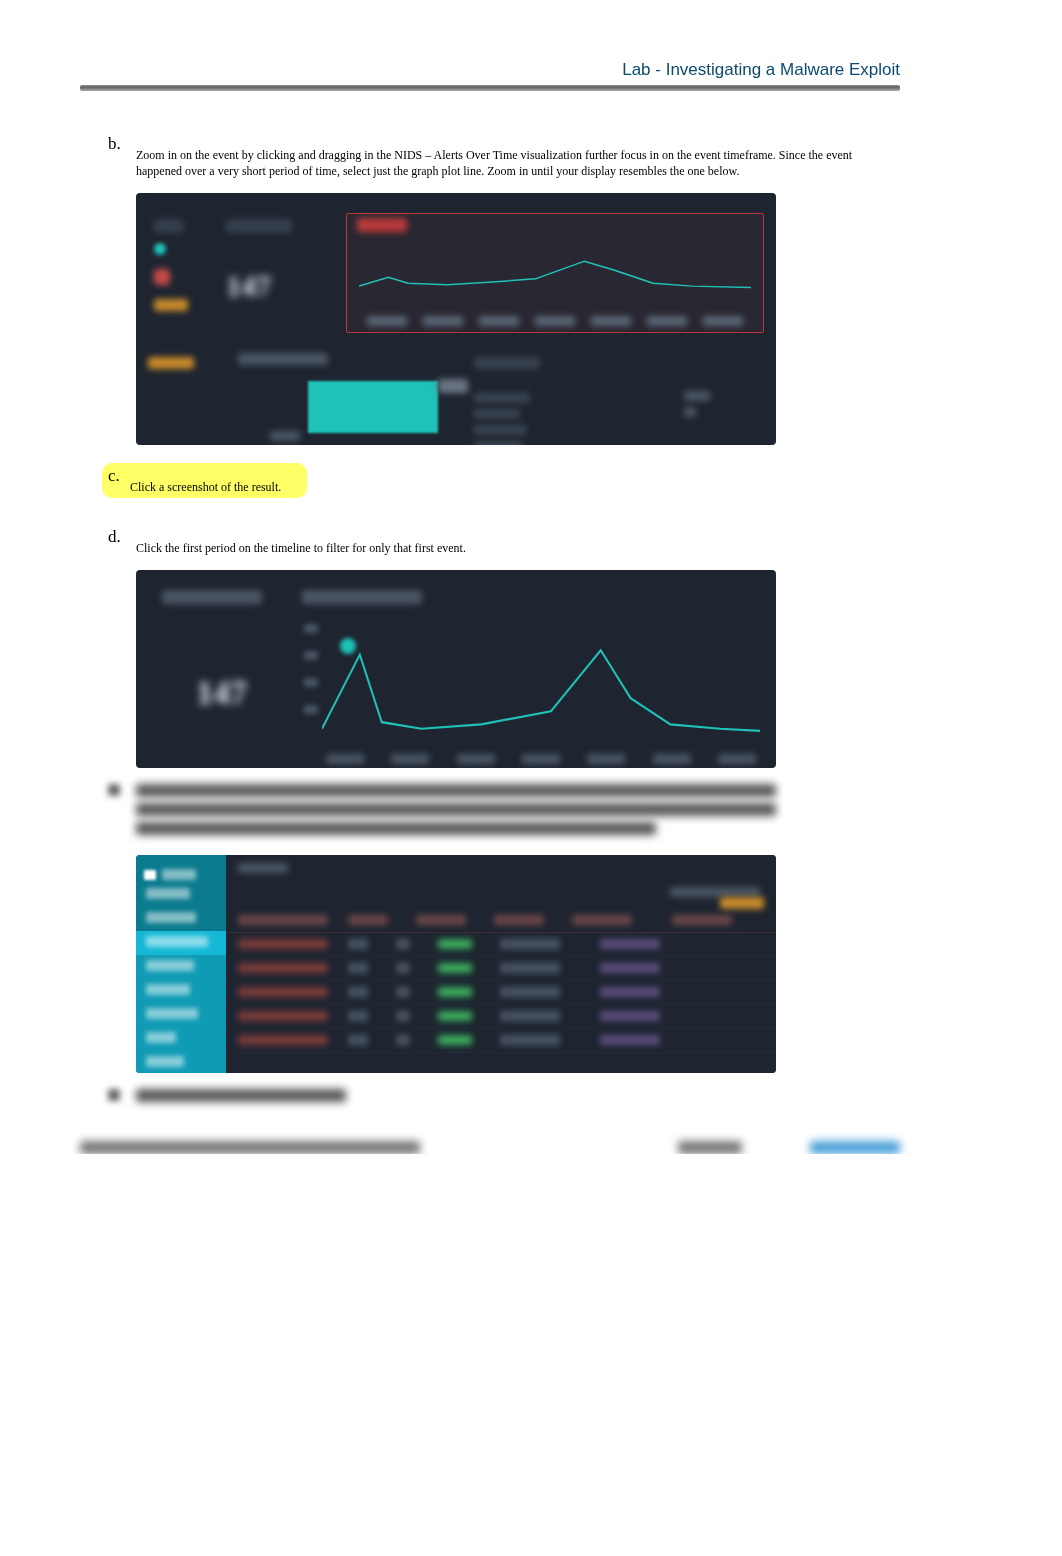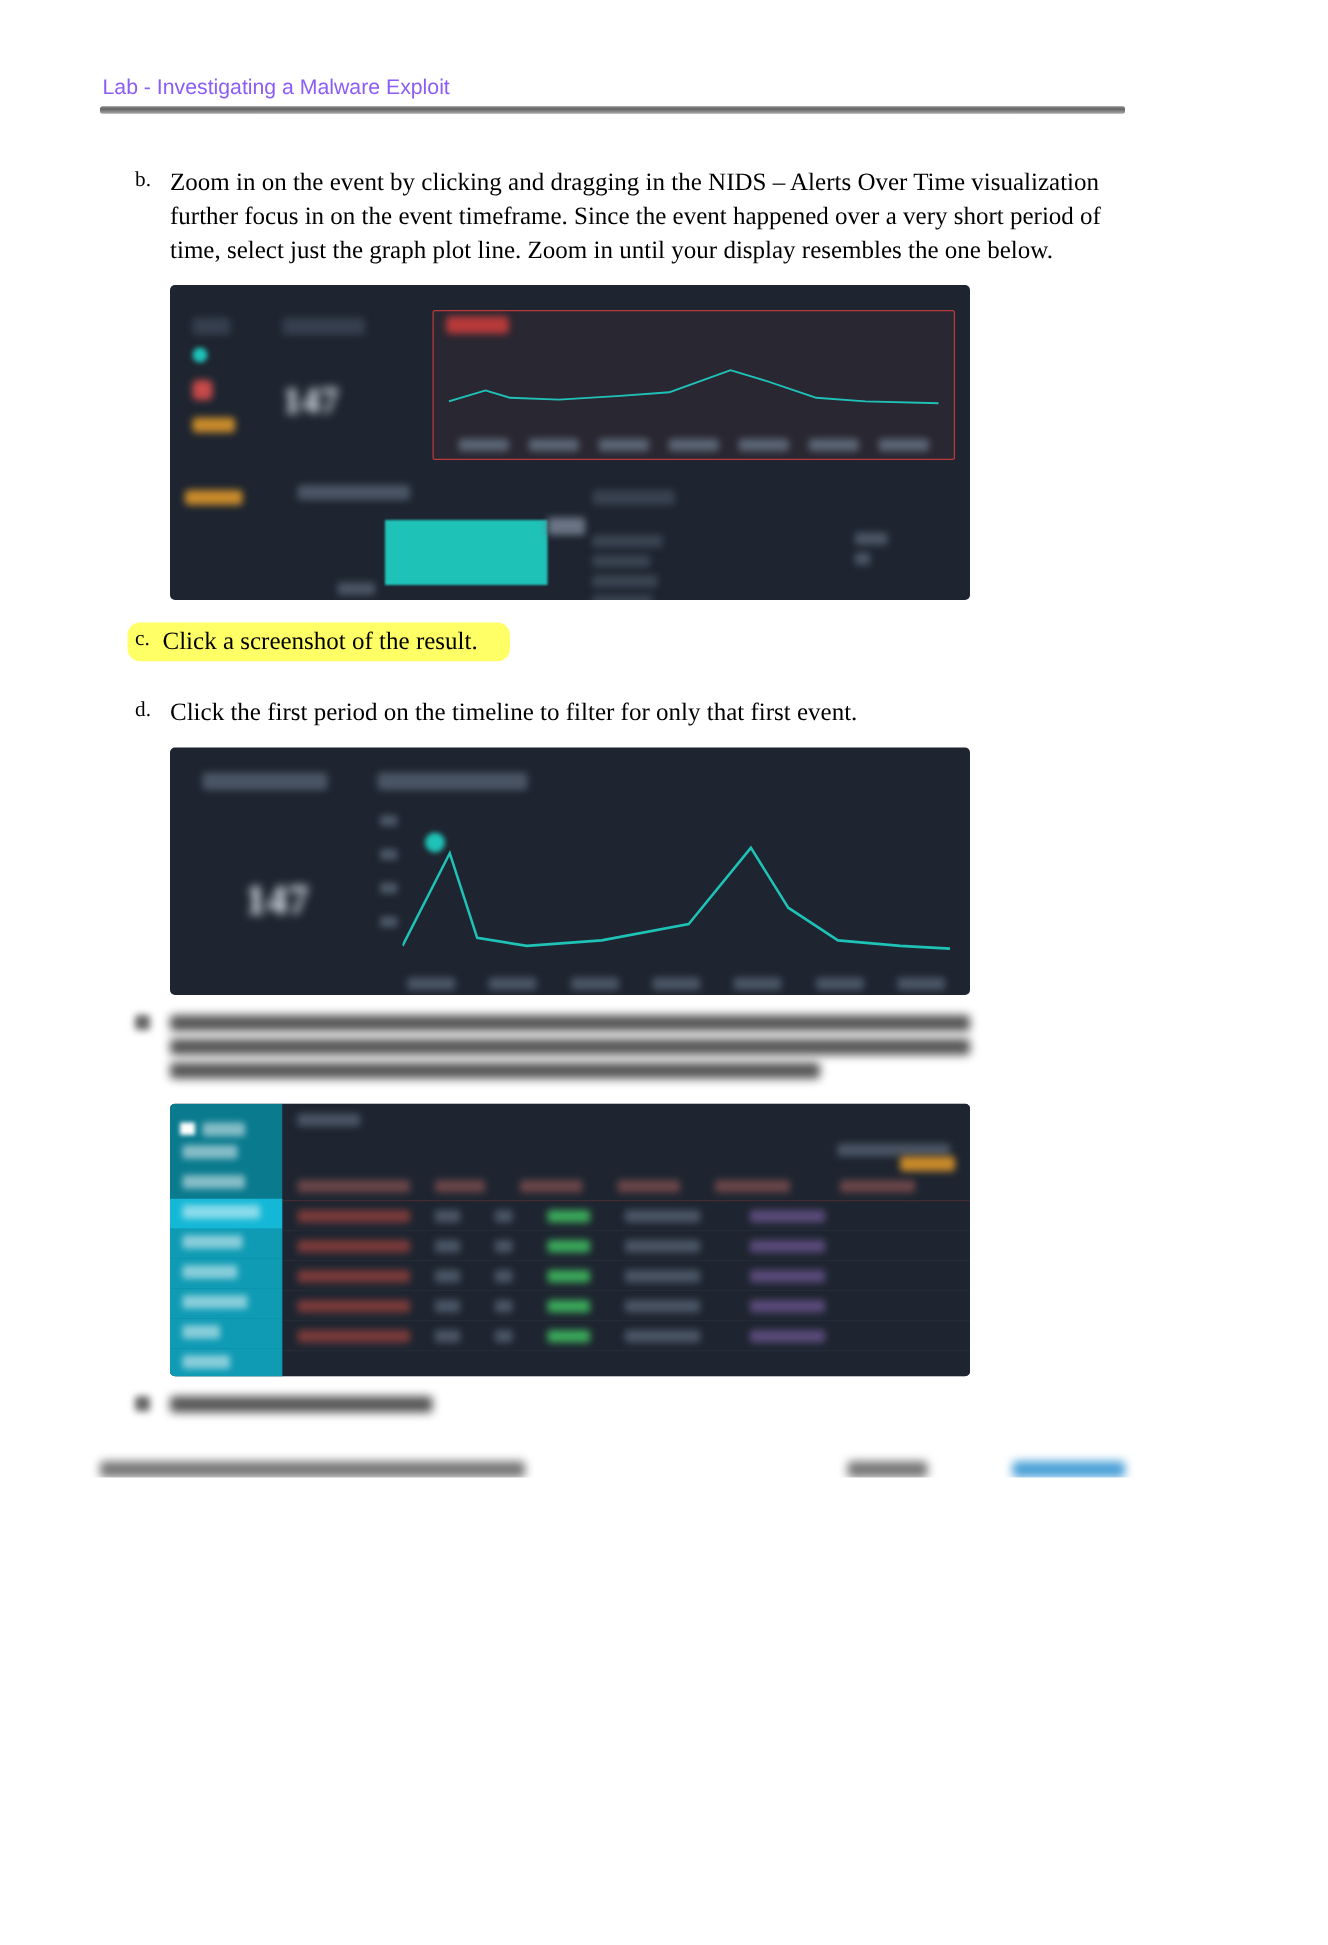--- a/index.html
+++ b/index.html
@@ -10,23 +10,24 @@
       padding: 60px 0 0 0;
       color: #000;
     }
     .page {
       width: 820px;
       margin-left: 80px;
       position: relative;
     }
     .header-title {
       font-size: 17px;
-      color: #8b5cf6;
+      color: #0c4a6e;
       padding: 0 0 5px 2px;
       font-family: Arial, sans-serif;
+      text-align: right;
     }
     .header-rule {
       height: 6px;
       background: linear-gradient(to bottom, #888 0%, #666 40%, #aaa 100%);
       border-radius: 2px;
       margin-bottom: 42px;
     }
     .step {
       display: flex;
       margin-left: 28px;
@@ -35,23 +36,24 @@
     .step-marker {
       width: 28px;
       flex: 0 0 28px;
       font-size: 17px;
       color: #000;
       text-align: left;
       padding-top: 1px;
     }
     .step-body {
       flex: 1;
-      font-size: 20px;
+      font-size: 12px;
       line-height: 1.35;
       color: #000;
+      margin-top: 14px;
     }
     .highlight {
       background: #ffff66;
       border-radius: 10px;
       padding: 2px 18px 2px 0;
       margin-left: -6px;
     }
     .highlight .step-marker {
       padding-left: 6px;
     }

